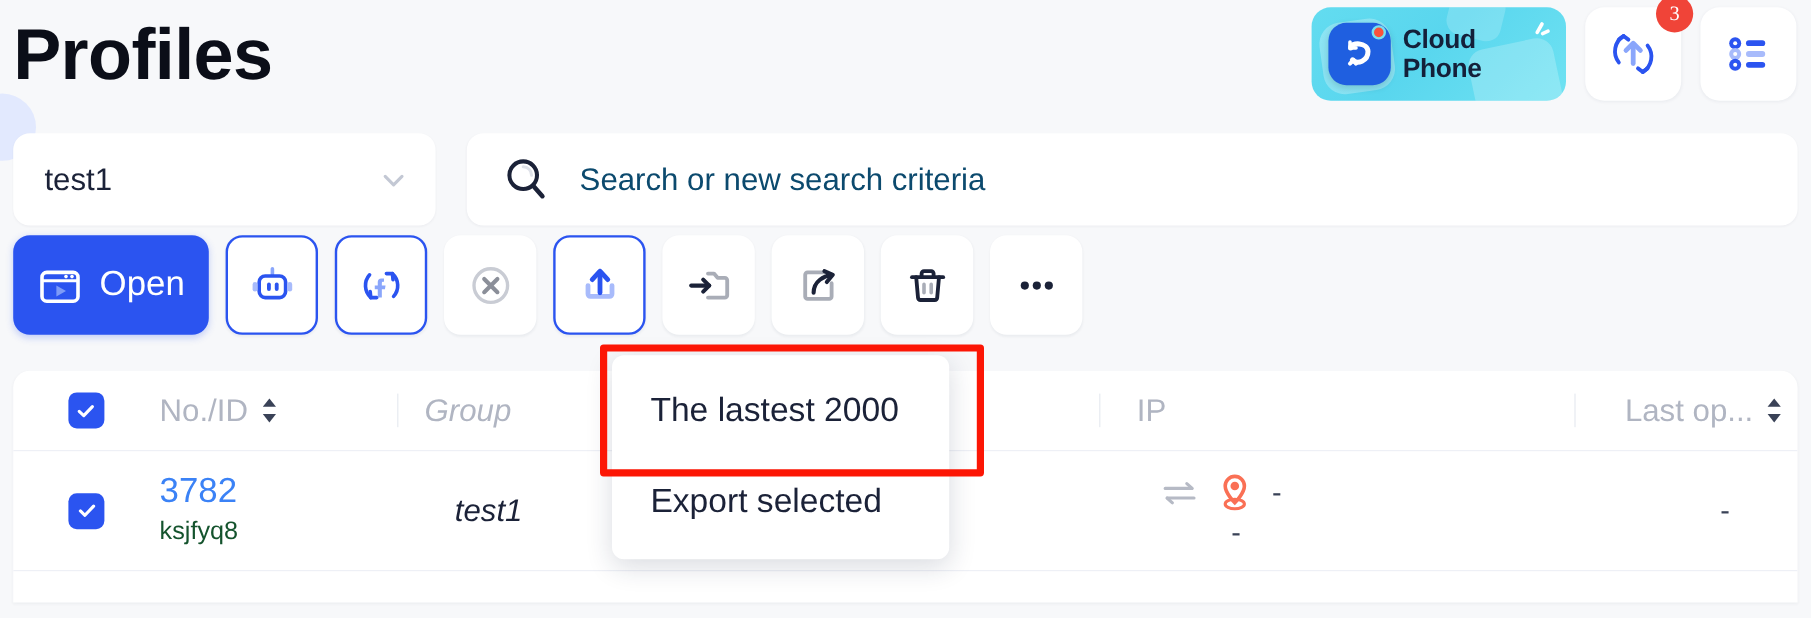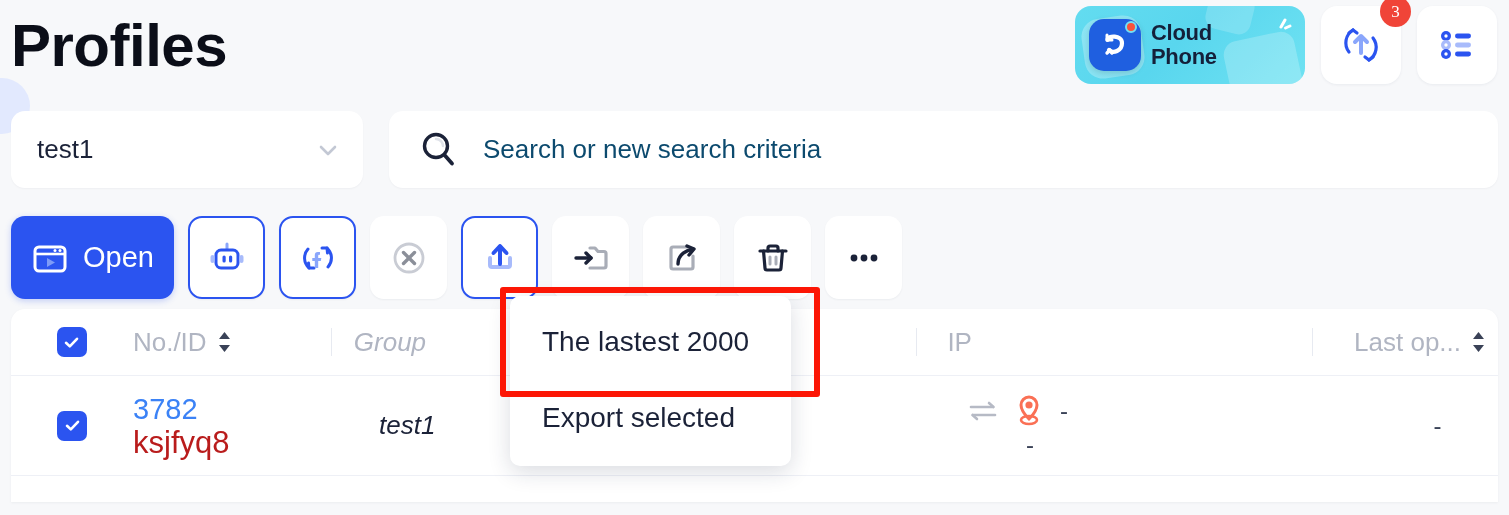--- a/index.html
+++ b/index.html
@@ -25,21 +25,21 @@
     letter-spacing: -0.5px; line-height: 62px;
   }
 
   .header-right {
     position: absolute; right: 12px; top: 6px;
     display: flex; align-items: center; gap: 16px;
   }
 
   .cloud-phone {
     position: relative;
-    width: 230px; height: 78px; border-radius: 16px;
+    width: 212px; height: 78px; border-radius: 16px;
     background: linear-gradient(135deg,#63dcf0 0%, #59d6ee 45%, #6fe2f2 100%);
     display: flex; align-items: center; gap: 10px;
     padding-left: 14px; overflow: hidden;
   }
   .cp-deco1 {
     position: absolute; right: 6px; bottom: -16px;
     width: 72px; height: 64px; border-radius: 14px;
     background: rgba(255,255,255,0.22); transform: rotate(-12deg);
   }
   .cp-deco2 {
@@ -104,21 +104,21 @@
     width: 1109px; height: 77px; border-radius: 14px;
     background: #ffffff;
     display: flex; align-items: center; gap: 22px;
     padding: 0 28px;
     box-shadow: 0 1px 2px rgba(20,30,60,0.04);
   }
   .search-ph { font-size: 26px; color: #0c4a6e; }
 
   
   .toolbar {
-    position: absolute; left: 11px; top: 216px;
+    position: absolute; left: 11px; top: 196px;
     display: flex; align-items: flex-end; gap: 14px;
   }
   .open-btn {
     width: 163px; height: 83px; border-radius: 14px;
     background: #2b54f0; color: #ffffff;
     display: flex; align-items: center; justify-content: center; gap: 14px;
     font-size: 29px;
     box-shadow: 0 2px 6px rgba(43,84,240,0.25);
   }
   .tb {
@@ -172,21 +172,21 @@
   }
   .col-check { width: 100px; display:flex; justify-content:flex-end; padding-right:24px; }
   .col-id    { width: 220px; padding-left: 22px; }
   .col-group { width: 200px; padding-left: 22px; font-style: italic; }
   .col-mid   { width: 385px; }
   .col-ip    { width: 395px; padding-left: 30px; }
   .col-last  { width: 185px; display:flex; align-items:center; justify-content:center; }
   .divider { width: 1px; height: 28px; background: #e7eaf1; flex: none; }
   .th-label { font-size: 26px; color: #b0b5c2; display: flex; align-items: center; gap: 9px; }
   .id-main { font-size: 29px; color: #3b82f6; line-height: 33px; }
-  .id-sub  { font-size: 31px; color: #b91c1c; line-height: 33px; }
+  .id-sub  { font-size: 21px; color: #14532d; line-height: 33px; }
   .group-val { font-size: 26px; color: #1b2238; }
   .ip-cell { display: flex; align-items: center; gap: 16px; }
   .dash { font-size: 24px; color: #3a4257; }
   .ip-sub-dash { font-size: 24px; color: #3a4257; margin-left: 58px; }
   .ip-stack { display: flex; flex-direction: column; gap: 2px; }
 </style>
 </head>
 <body>
 
 <div id="app">

